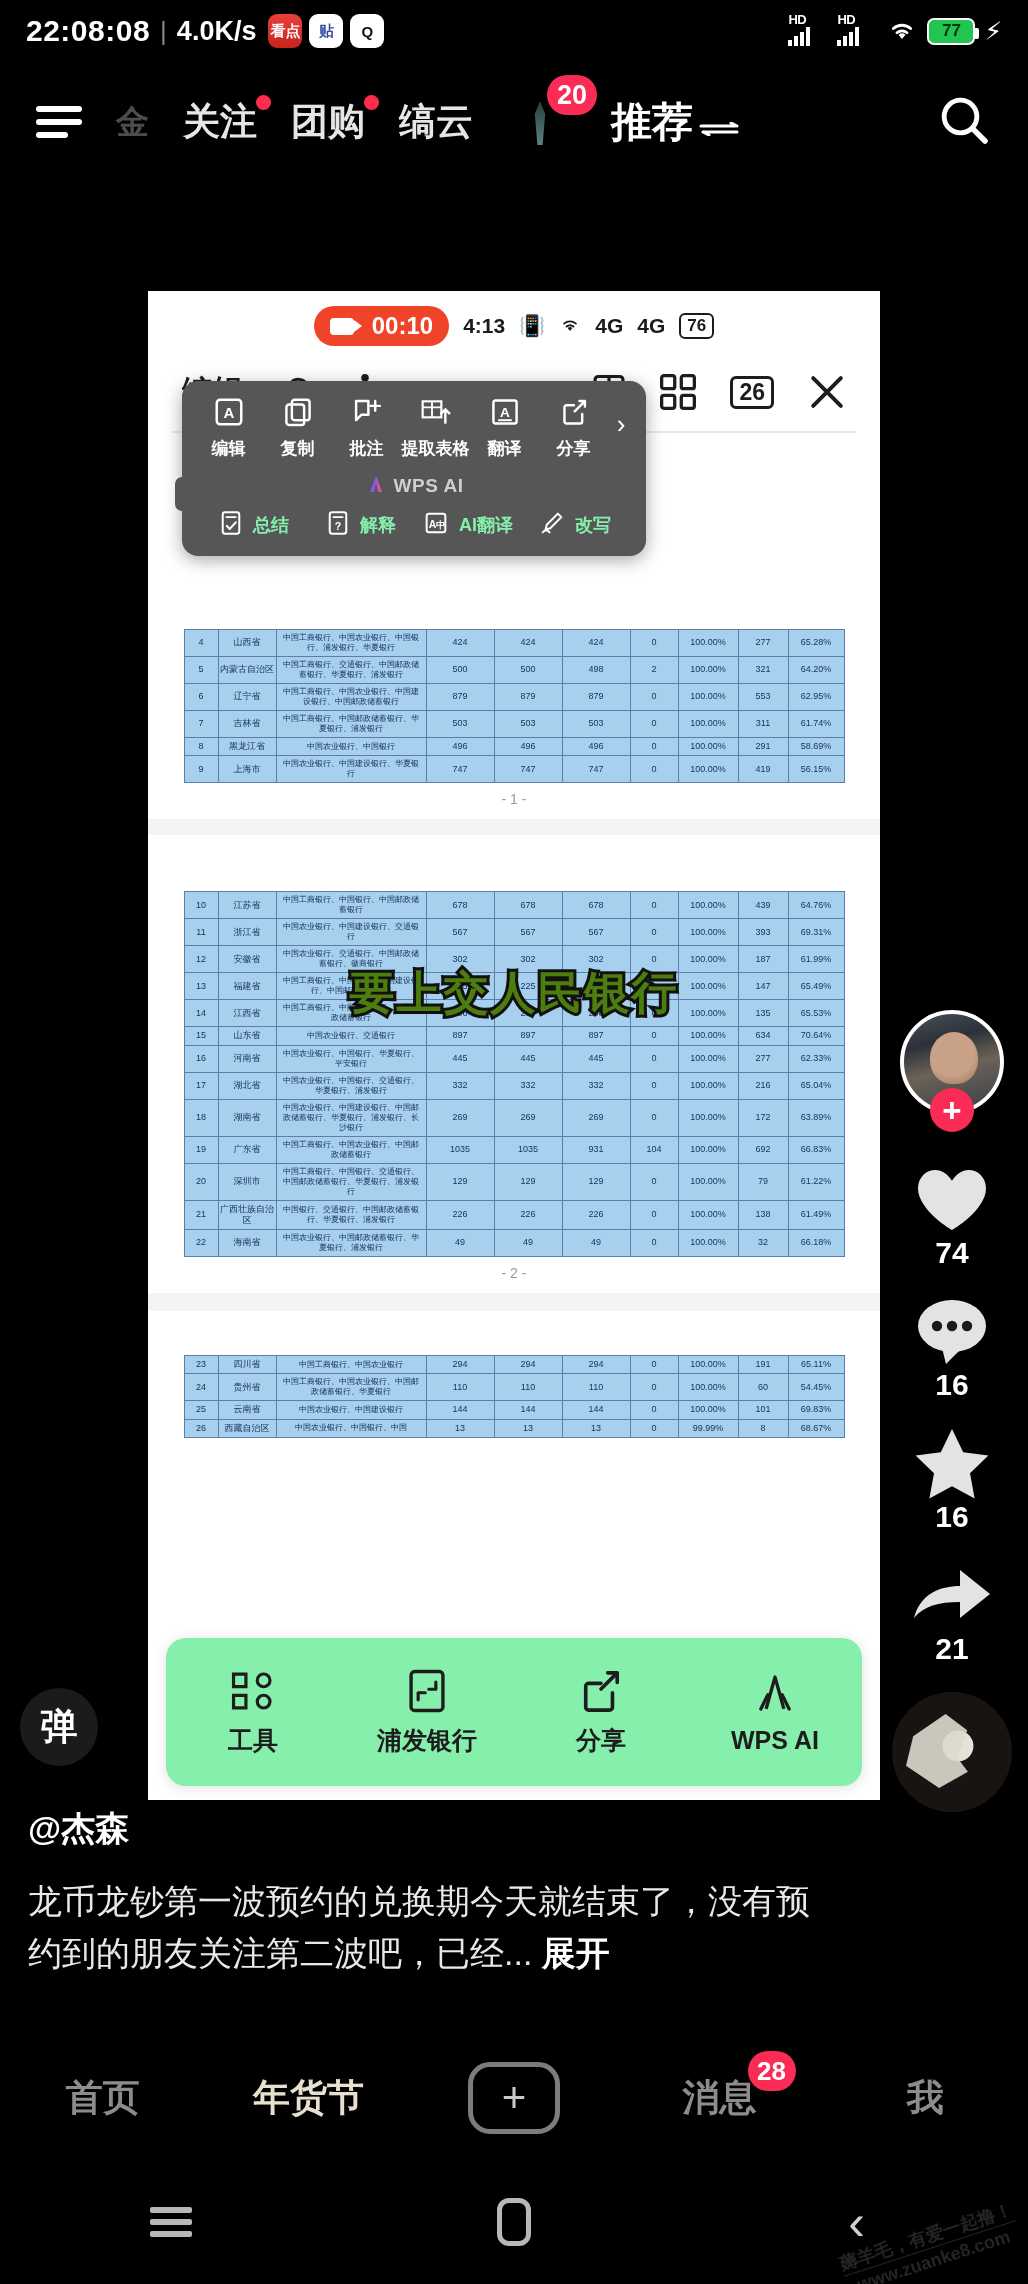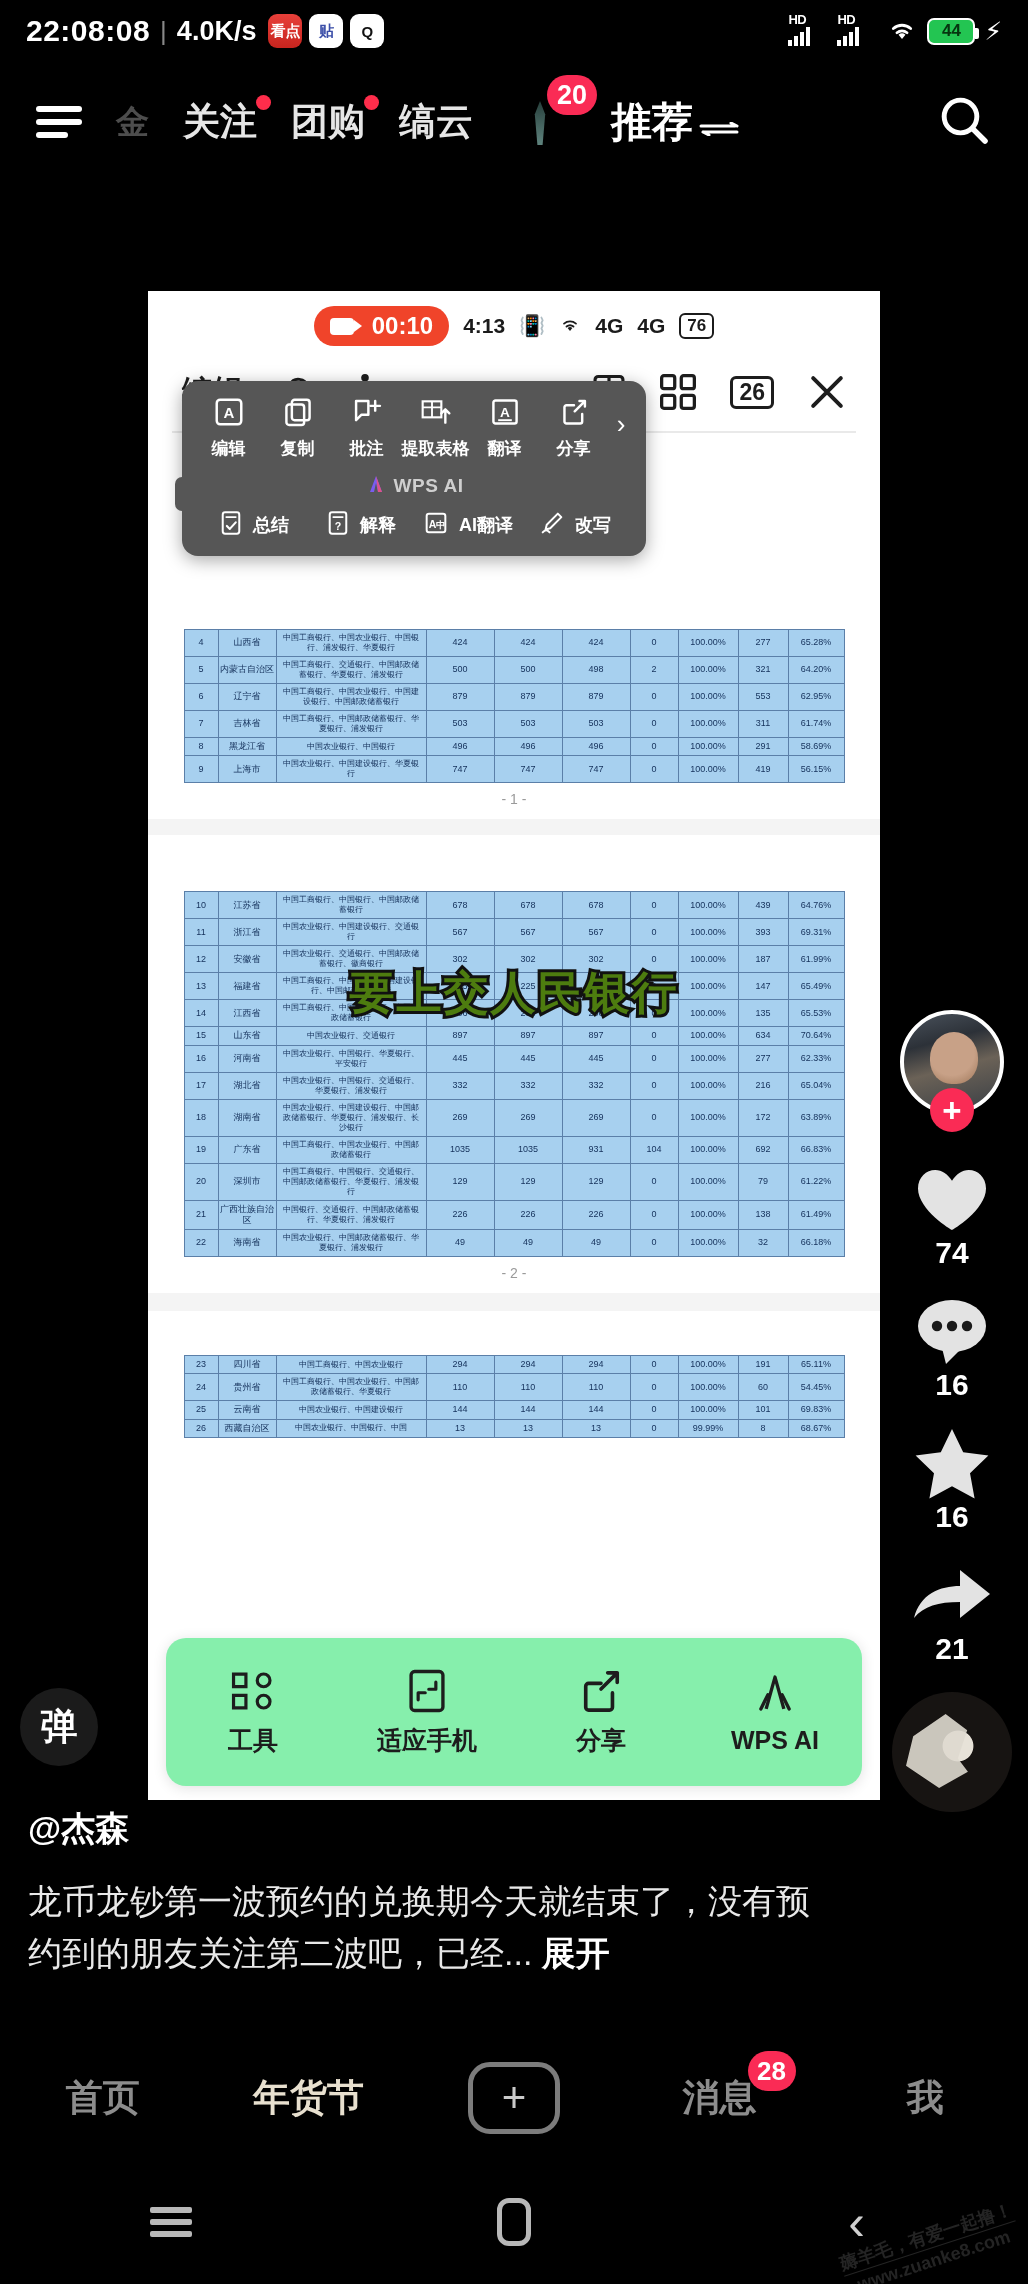--- a/index.html
+++ b/index.html
@@ -136,21 +136,21 @@
     background:#565656; border-radius:7px 0 0 7px;
   }
   .mrow1{ display:flex; align-items:flex-start; padding:0 12px; }
   .mitem{ flex:1; text-align:center; color:#fff; }
   .mitem .gi{ height:34px; display:flex; align-items:center; justify-content:center; margin-bottom:8px; }
   .mitem .ml{ font-size:17px; font-weight:600; white-space:nowrap; }
   .chev{ width:26px; display:flex; align-items:center; justify-content:center; color:#fff; font-size:26px; padding-top:14px;}
   .wpsai-line{ display:flex; align-items:center; justify-content:center; gap:7px; padding:14px 0 12px; }
   .wpsai-line .txt{ font-size:19px; color:#cfcfcf; font-weight:600; letter-spacing:.5px;}
   .mrow2{ display:flex; align-items:center; padding:0 18px 6px; }
-  .mitem2{ flex:1; display:flex; align-items:center; justify-content:center; gap:9px; color:#ffffff; }
+  .mitem2{ flex:1; display:flex; align-items:center; justify-content:center; gap:9px; color:#86efac; }
   .mitem2 .ml{ font-size:18px; font-weight:600; white-space:nowrap;}
 
   
   #wpsbottom{
     position:absolute; left:18px; bottom:14px; width:696px; height:148px;
     background:#86efac; border-radius:20px; z-index:9;
     display:flex; align-items:center; box-shadow:0 2px 14px rgba(0,0,0,.12);
   }
   .bb{ flex:1; text-align:center; color:#1d1d1d; }
   .bb .gi{ height:46px; display:flex; align-items:center; justify-content:center; margin-bottom:10px;}
@@ -264,21 +264,21 @@
         </span>
     </span>
     <span class="wifi">
       <svg width="32" height="24" viewBox="0 0 24 18">
           <path d="M12 16.5l-2.6-3.2a4.2 4.2 0 0 1 5.2 0z" fill="#fff"></path>
           <path d="M5.5 8.6a10 10 0 0 1 13 0" stroke="#fff" stroke-width="2.1" fill="none" stroke-linecap="round"></path>
           <path d="M8.2 11.8a6.2 6.2 0 0 1 7.6 0" stroke="#fff" stroke-width="2.1" fill="none" stroke-linecap="round"></path>
         </svg>
     </span>
     <span class="batt">
-        <span>44</span>
+        <span>77</span>
       </span>
     <span class="bolt">⚡</span>
   </span>
 </div>
 
 <div id="appbar">
   <span class="hamb">
       <i></i>
       <i></i>
       <i></i>
@@ -856,21 +856,21 @@
       <div class="bl">工具</div>
     </div>
     <div class="bb">
       <div class="gi">
         <svg width="40" height="46" viewBox="0 0 22 26">
             <rect x="2" y="2" width="18" height="22" rx="2" stroke="#1d1d1d" stroke-width="1.9" fill="none"></rect>
             <path d="M16 8v4h-4" stroke="#1d1d1d" stroke-width="1.8" fill="none" stroke-linecap="round" stroke-linejoin="round"></path>
             <path d="M6 18v-4h4" stroke="#1d1d1d" stroke-width="1.8" fill="none" stroke-linecap="round" stroke-linejoin="round"></path>
           </svg>
       </div>
-      <div class="bl">适应手机</div>
+      <div class="bl">浦发银行</div>
     </div>
     <div class="bb">
       <div class="gi">
         <svg width="42" height="46" viewBox="0 0 22 24">
             <path d="M14.5 2.5h5v5M19.5 2.5L11 11" stroke="#1d1d1d" stroke-width="1.9" fill="none" stroke-linecap="round" stroke-linejoin="round"></path>
             <path d="M17 13v7.5a1.5 1.5 0 0 1-1.5 1.5h-11A1.5 1.5 0 0 1 3 20.5v-11A1.5 1.5 0 0 1 4.5 8H11" stroke="#1d1d1d" stroke-width="1.9" fill="none" stroke-linecap="round"></path>
           </svg>
       </div>
       <div class="bl">分享</div>
     </div>

